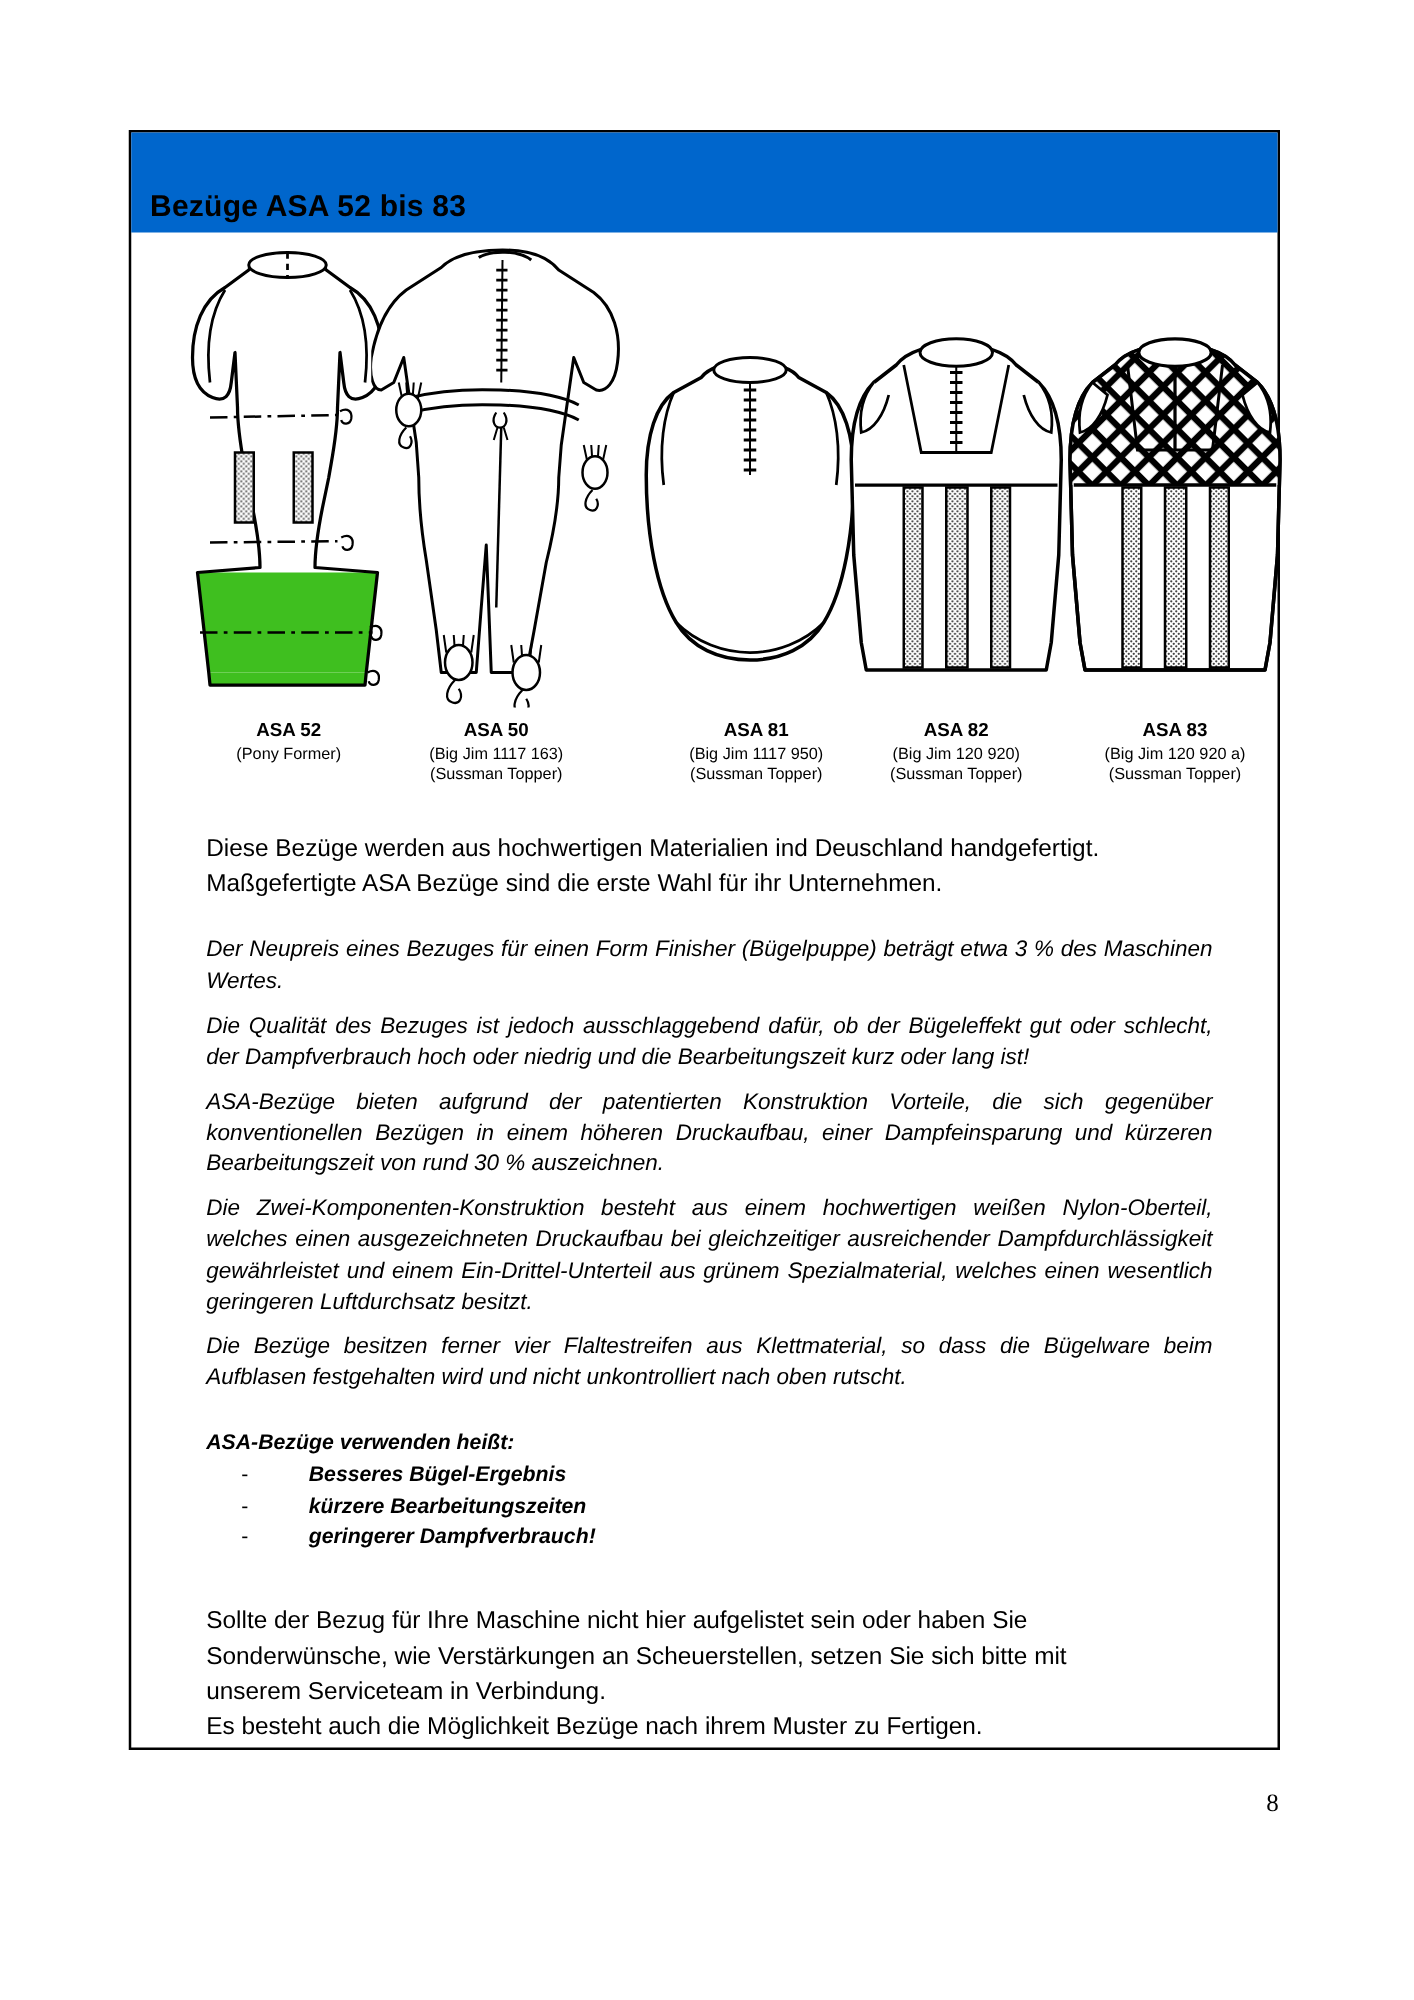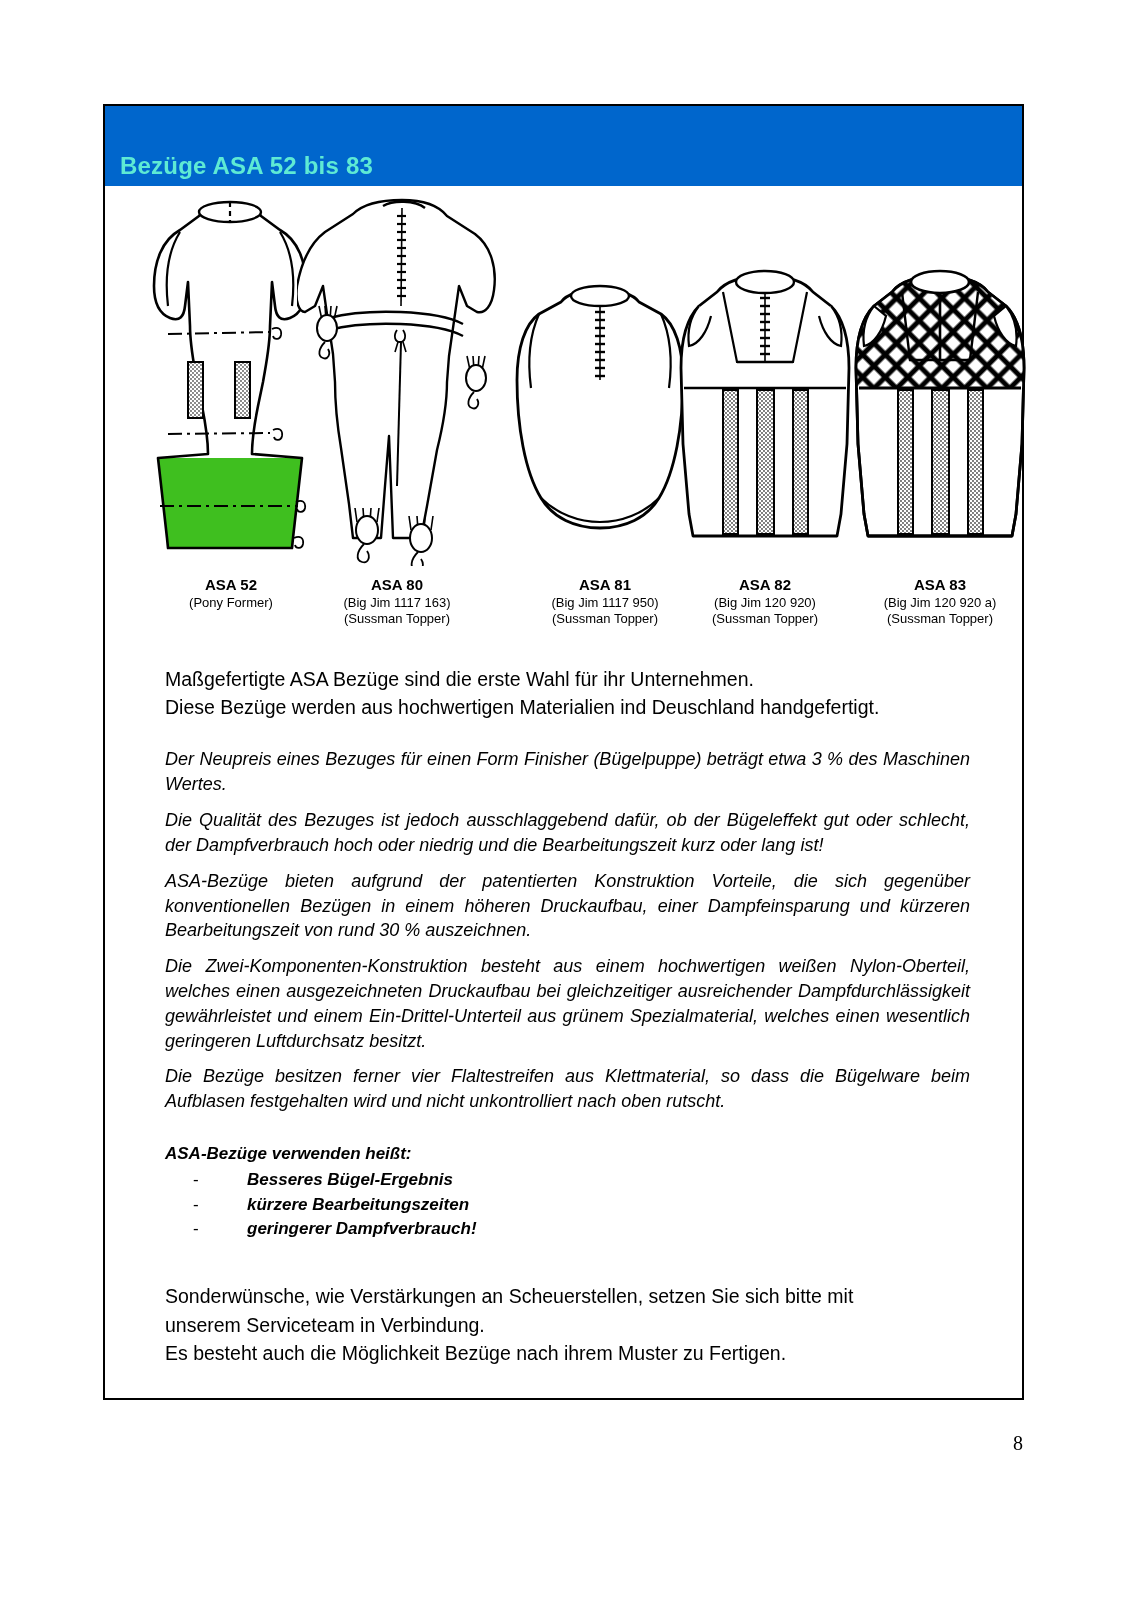--- a/index.html
+++ b/index.html
@@ -36,21 +36,21 @@
     top: 0;
     width: 100%;
     height: 80px;
     background: #0066CC;
     box-sizing: border-box;
   }
   .title-text {
     position: absolute;
     left: 15px;
     bottom: 6px;
-    color: #5eead4;
+    color: #000000;
     font-size: 24px;
     font-weight: bold;
     letter-spacing: 0.2px;
     white-space: nowrap;
   }
 
   
   .figures {
     position: absolute;
     left: 0;
@@ -521,21 +521,21 @@
         </g>
       </svg>
     </div>
 
     <div class="fig-caption" id="cap-0">
       <div class="fig-name">ASA 52</div>
       <div class="fig-sub">(Pony Former)</div>
       <div class="fig-sub"></div>
     </div>
     <div class="fig-caption" id="cap-1">
-      <div class="fig-name">ASA 80</div>
+      <div class="fig-name">ASA 50</div>
       <div class="fig-sub">(Big Jim 1117 163)</div>
       <div class="fig-sub">(Sussman Topper)</div>
     </div>
     <div class="fig-caption" id="cap-2">
       <div class="fig-name">ASA 81</div>
       <div class="fig-sub">(Big Jim 1117 950)</div>
       <div class="fig-sub">(Sussman Topper)</div>
     </div>
     <div class="fig-caption" id="cap-3">
       <div class="fig-name">ASA 82</div>
@@ -545,22 +545,22 @@
     <div class="fig-caption" id="cap-4">
       <div class="fig-name">ASA 83</div>
       <div class="fig-sub">(Big Jim 120 920 a)</div>
       <div class="fig-sub">(Sussman Topper)</div>
     </div>
   </div>
 
   <div class="body-copy">
 
     <div class="intro">
+      <p>Diese Bezüge werden aus hochwertigen Materialien ind Deuschland handgefertigt.</p>
       <p>Maßgefertigte ASA Bezüge sind die erste Wahl für ihr Unternehmen.</p>
-      <p>Diese Bezüge werden aus hochwertigen Materialien ind Deuschland handgefertigt.</p>
     </div>
 
     <div class="ital-block">
       <p>Der Neupreis eines Bezuges für einen Form Finisher (Bügelpuppe) beträgt etwa 3 % des Maschinen Wertes.</p>
       <p>Die Qualität des Bezuges ist jedoch ausschlaggebend dafür, ob der Bügeleffekt gut oder schlecht, der Dampfverbrauch hoch oder niedrig und die Bearbeitungszeit kurz oder lang ist!</p>
       <p>ASA-Bezüge bieten aufgrund der patentierten Konstruktion Vorteile, die sich gegenüber konventionellen Bezügen in einem höheren Druckaufbau, einer Dampfeinsparung und kürzeren Bearbeitungszeit von rund 30 % auszeichnen.</p>
       <p>Die Zwei-Komponenten-Konstruktion besteht aus einem hochwertigen weißen Nylon-Oberteil, welches einen ausgezeichneten Druckaufbau bei gleichzeitiger ausreichender Dampfdurchlässigkeit gewährleistet und einem Ein-Drittel-Unterteil aus grünem Spezialmaterial, welches einen wesentlich geringeren Luftdurchsatz besitzt.</p>
       <p>Die Bezüge besitzen ferner vier Flaltestreifen aus Klettmaterial, so dass die Bügelware beim Aufblasen festgehalten wird und nicht unkontrolliert nach oben rutscht.</p>
     </div>
 
@@ -576,20 +576,21 @@
           <span>kürzere Bearbeitungszeiten</span>
         </li>
         <li>
           <span class="dash">-</span>
           <span>geringerer Dampfverbrauch!</span>
         </li>
       </ul>
     </div>
 
     <div class="closing">
+      <p>Sollte der Bezug für Ihre Maschine nicht hier aufgelistet sein oder haben Sie</p>
       <p>Sonderwünsche, wie Verstärkungen an Scheuerstellen, setzen Sie sich bitte mit</p>
       <p>unserem Serviceteam in Verbindung.</p>
       <p>Es besteht auch die Möglichkeit Bezüge nach ihrem Muster zu Fertigen.</p>
     </div>
 
   </div>
 </div>
 
 <div class="page-number">8</div>
 

